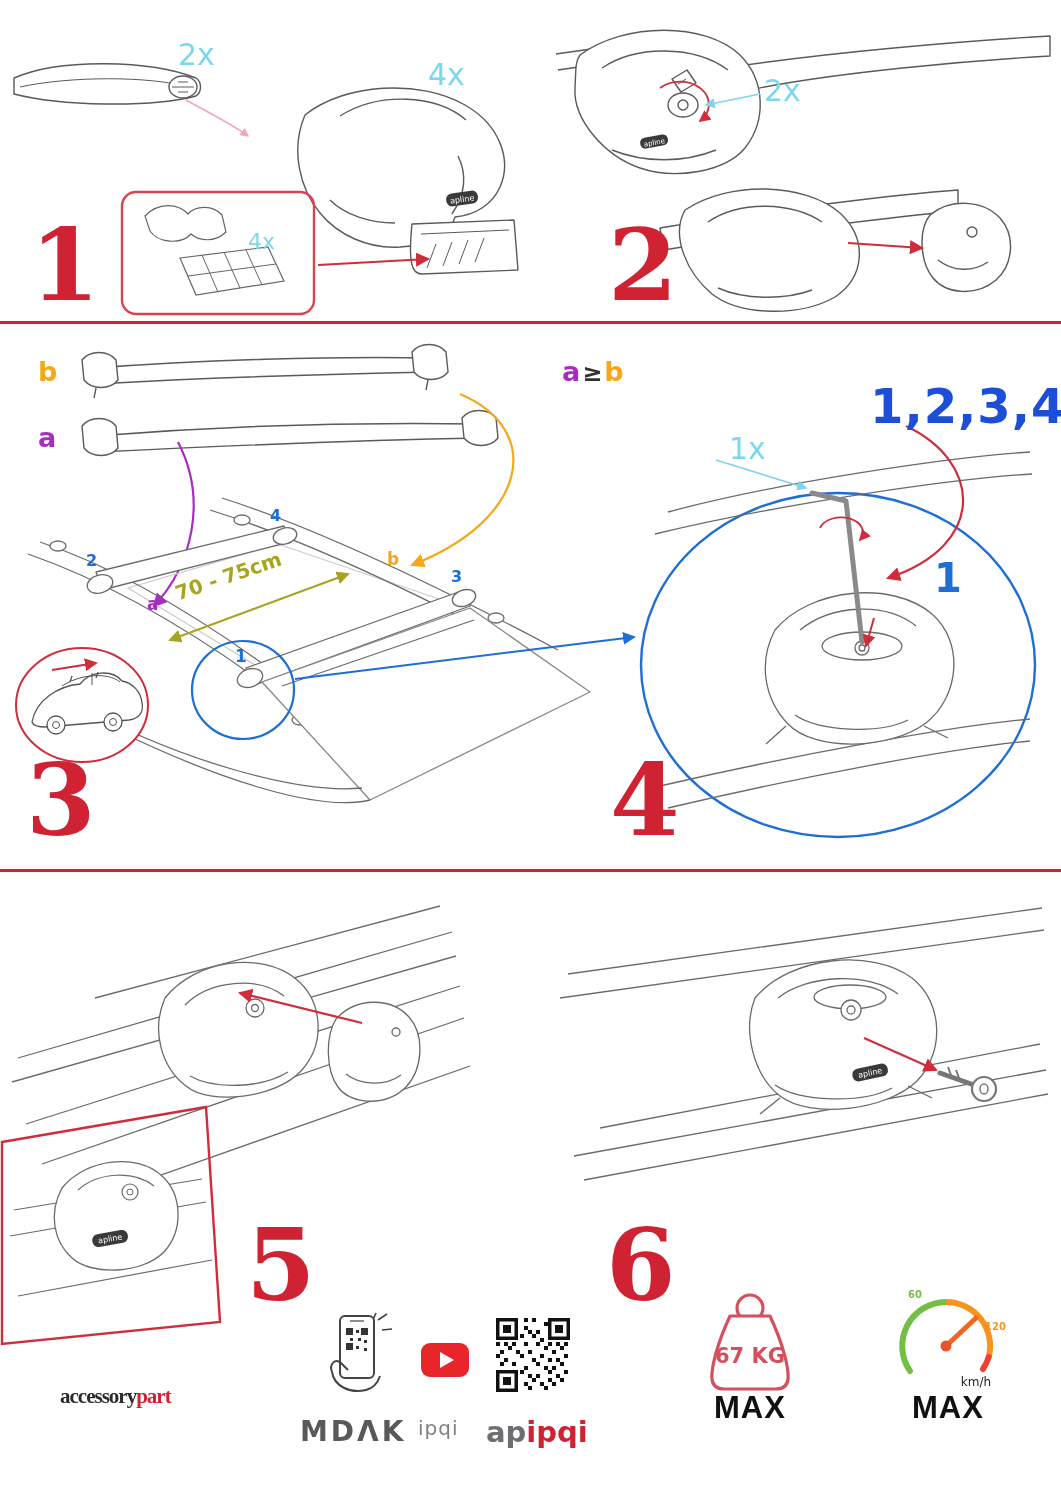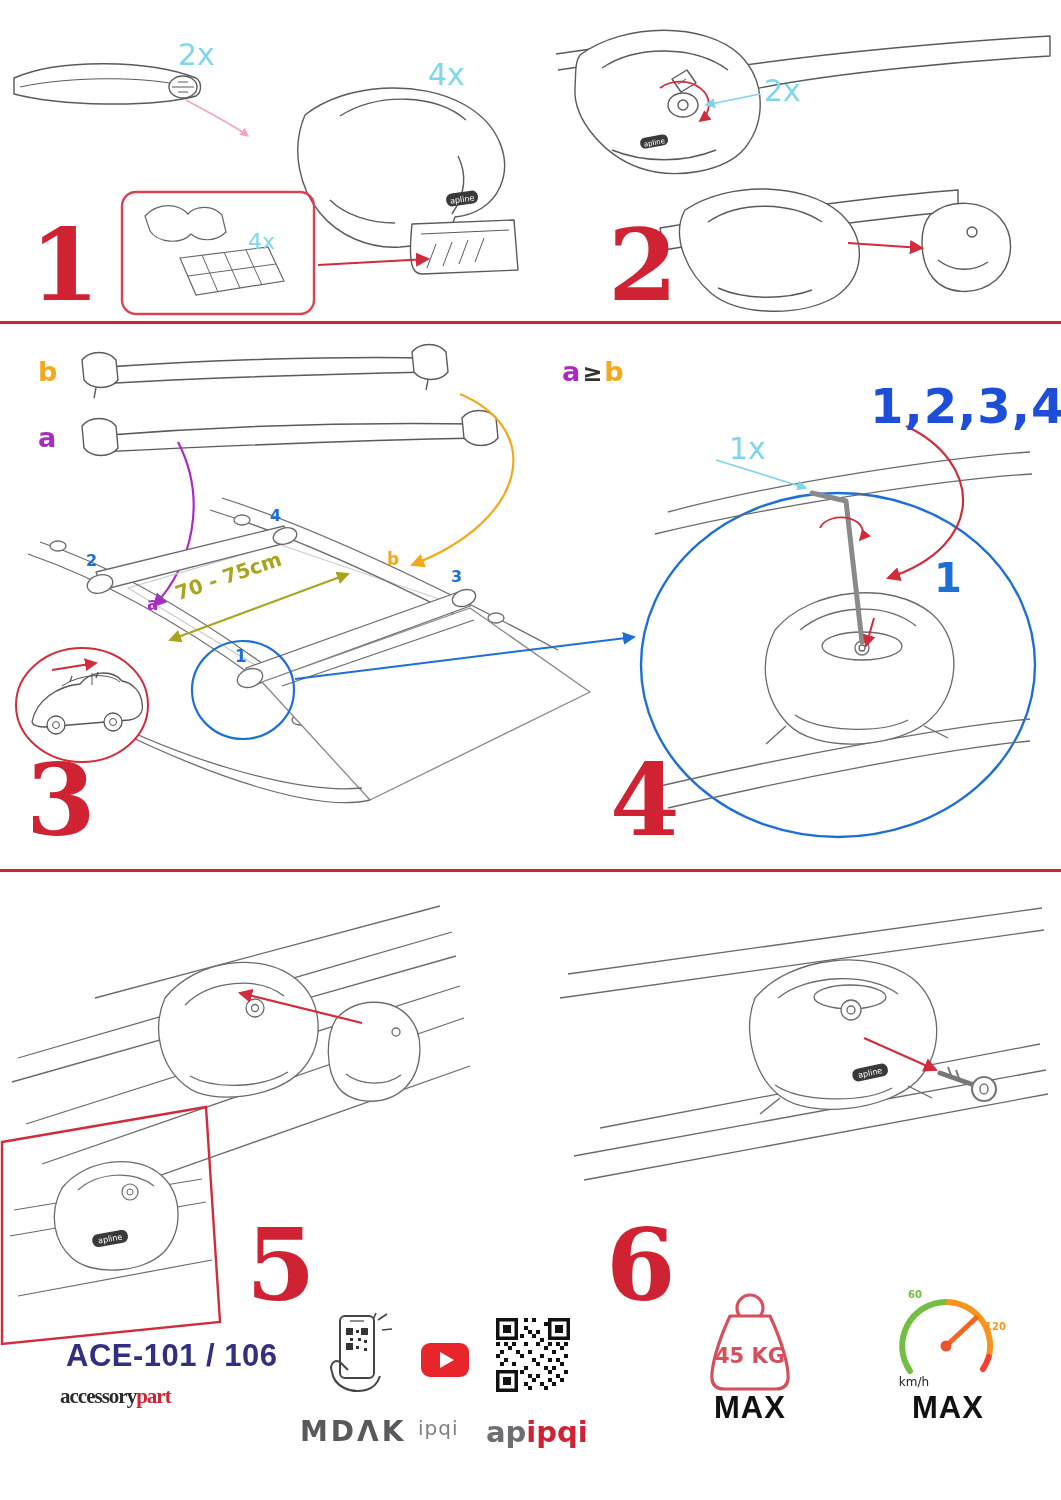--- a/index.html
+++ b/index.html
@@ -286,21 +286,20 @@
       <path d="M940,193 L974,205" stroke="#777" stroke-width="5" stroke-linecap="round" fill="none"></path>
       <path d="M948,187 l3,8 M956,190 l3,8" stroke="#777" stroke-width="2" fill="none"></path>
       <circle cx="984" cy="209" r="12" fill="#fff" stroke="#777" stroke-width="2.2"></circle>
       <ellipse cx="984" cy="209" rx="4" ry="5" fill="none" stroke="#777" stroke-width="1.5"></ellipse>
     </g>
   </svg>
 
   <span class="lab num" style="left:246px;top:1215px">5</span>
   <span class="lab num" style="left:606px;top:1215px">6</span>
 
-  <span class="lab model" style="left:66px;top:1340px">ACE-101 / 106</span>
   <span class="lab wordmark" style="left:60px;top:1386px">
     <span class="nearblack">accessory</span><span class="red">part</span>
   </span>
 
   <svg class="abs" style="left:320px;top:1310px" width="75" height="88" viewBox="0 0 75 88">
     <path d="M58,10 l9,-6 M62,20 l10,-1 M52,12 l4,-9" stroke="#444" stroke-width="1.6" fill="none"></path>
     <rect x="20" y="6" width="34" height="62" rx="5" fill="#fff" stroke="#444" stroke-width="2"></rect>
     <path d="M30,11 h14" stroke="#444" stroke-width="1.2"></path>
     <rect x="26" y="18" width="7" height="7" fill="#333"></rect>
       <rect x="41" y="18" width="7" height="7" fill="#333"></rect>
@@ -344,28 +343,28 @@
       M28,64h4v4h-4z M44,64h4v4h-4z M56,64h4v4h-4z M32,68h4v4h-4z M48,68h4v4h-4z"></path>
   </svg>
   <span class="lab apline" style="left:486px;top:1418px">
     <span class="gray">ap</span><span class="red">ipqi</span>
   </span>
 
   <svg class="abs" style="left:690px;top:1286px" width="120" height="112" viewBox="0 0 120 112">
     <circle cx="60" cy="22" r="13" fill="none" stroke="#d5505c" stroke-width="3.2"></circle>
     <path d="M40,30 L80,30 C93,58 99,82 98,93 Q97,103 86,103 L34,103 Q23,103 22,93 C21,82 27,58 40,30 Z" fill="#fff" stroke="#d5505c" stroke-width="3.2" stroke-linejoin="round"></path>
   </svg>
-  <span class="lab kg" style="left:708px;top:1346px;width:84px">45 KG</span>
+  <span class="lab kg" style="left:708px;top:1346px;width:84px">67 KG</span>
   <span class="lab max" style="left:708px;top:1392px;width:84px">MAX</span>
 
   <svg class="abs" style="left:880px;top:1280px" width="136" height="132" viewBox="0 0 136 132">
     <path d="M30,91 A44,44 0 0 1 66,22" fill="none" stroke="#72bf44" stroke-width="6" stroke-linecap="round"></path>
     <path d="M66,22 A44,44 0 0 1 108.7,77" fill="none" stroke="#f7941d" stroke-width="6"></path>
     <path d="M108.7,77 A44,44 0 0 1 103,89" fill="none" stroke="#ef4136" stroke-width="6" stroke-linecap="round"></path>
     <path d="M66,66 L96,38" stroke="#f26522" stroke-width="5" stroke-linecap="round"></path>
     <circle cx="66" cy="66" r="5.5" fill="#e8542e"></circle>
   </svg>
   <span class="lab sp60" style="left:908px;top:1290px">60</span>
   <span class="lab sp120" style="left:985px;top:1322px">120</span>
-  <span class="lab kmh" style="left:892px;top:1376px;width:44px">km/h</span>
+  <span class="lab kmh" style="left:954px;top:1376px;width:44px">km/h</span>
   <span class="lab max" style="left:906px;top:1392px;width:84px">MAX</span>
 
 </div>
 
 </body></html>

